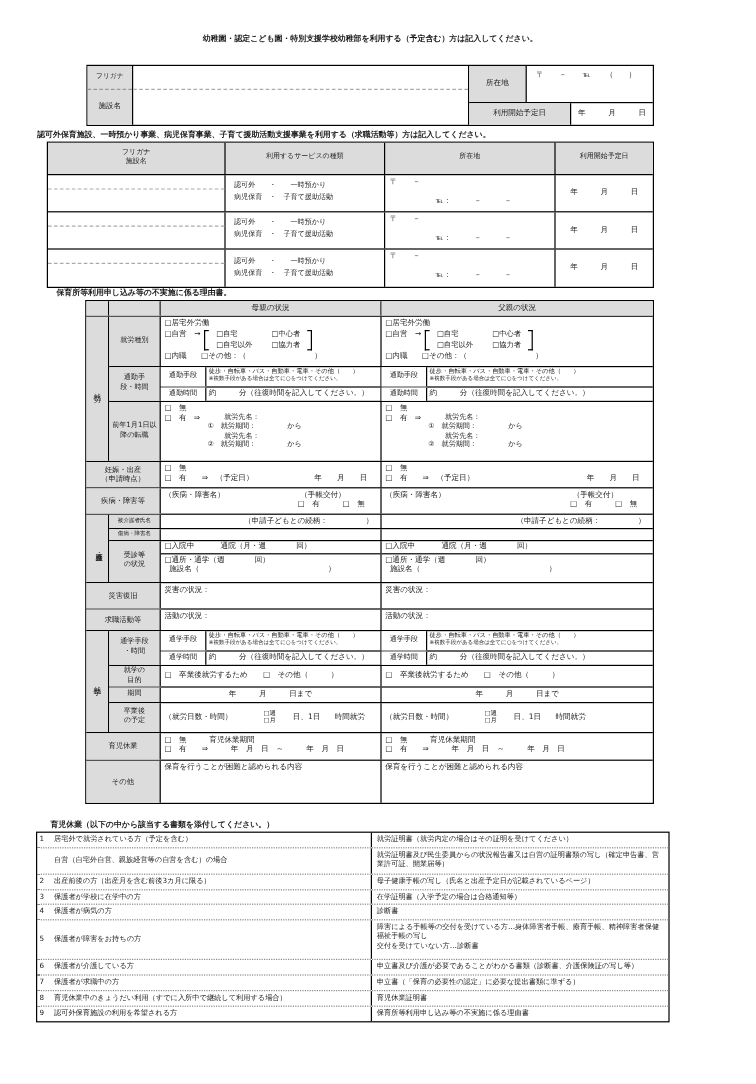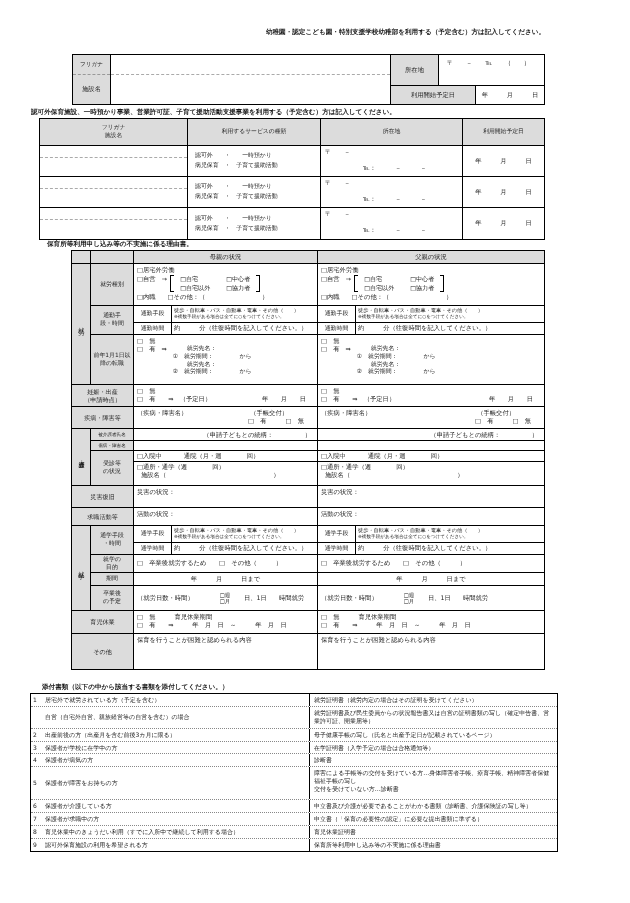--- a/index.html
+++ b/index.html
@@ -7,21 +7,21 @@
 .page {
   position:relative; width:630px; height:903px; margin:0 auto; background:#fff;
   font-family:"DejaVu Sans","Liberation Sans",sans-serif; font-size:6.3px;
   color:#1a1a1a; line-height:1.3; overflow:hidden;
 }
 .pre { white-space:pre-line; }
 .center { display:flex; align-items:center; justify-content:center; text-align:center; }
 .gray { background:#dcdcdc; }
 
 
-.secA-instr { position:absolute; top:28px; left:72px; width:473px; text-align:right; font-size:6.6px; font-weight:bold; }
+.secA-instr { position:absolute; top:28px; left:72px; width:473px; text-align:center; font-size:6.6px; font-weight:bold; }
 .tableA { position:absolute; top:54px; left:72px; width:473px; height:51px; border:1.5px solid #000; display:flex; }
 .tA-labels { width:38px; border-right:1px solid #000; display:flex; flex-direction:column; }
 .tA-lab1 { height:20px; border-bottom:1px dashed #999; font-size:5.6px; }
 .tA-lab2 { flex:1; }
 .tA-name { width:280px; border-right:1px solid #000; display:flex; flex-direction:column; }
 .tA-name-top { height:20px; border-bottom:1px dashed #aaa; }
 .tA-name-bot { flex:1; }
 .tA-right { flex:1; display:flex; flex-direction:column; }
 .tA-addr { height:31px; display:flex; border-bottom:1px solid #000; }
 .tA-addr-lab { width:48px; border-right:1px solid #000; }
@@ -124,21 +124,21 @@
           <span>℡　　（　　）</span>
         </div>
       </div>
       <div class="tA-start">
         <div class="tA-start-lab gray center">利用開始予定日</div>
         <div class="tA-start-val center">年　　　月　　　日</div>
       </div>
     </div>
   </div>
 
-  <div class="secB-instr">認可外保育施設、一時預かり事業、営業許可証、子育て援助活動支援事業を利用する（予定含む）方は記入してください。</div>
+  <div class="secB-instr">認可外保育施設、一時預かり事業、病児保育事業、子育て援助活動支援事業を利用する（求職活動等）方は記入してください。</div>
   <div class="tableB">
     <div class="tB-head gray">
       <div class="cB1 center pre">フリガナ
 施設名</div>
       <div class="cB2 center">利用するサービスの種類</div>
       <div class="cB3 center">所在地</div>
       <div class="cB4 center">利用開始予定日</div>
     </div>
 
     <div class="tB-row">
@@ -477,21 +477,21 @@
       </div>
     </div>
 
     <div class="band" style="height:35px">
       <div class="lcol-w">その他</div>
       <div class="mcell">保育を行うことが困難と認められる内容</div>
       <div class="fcell">保育を行うことが困難と認められる内容</div>
     </div>
   </div>
 
-  <div class="secD-instr">添付書類（以下の中から該当する書類を添付してください。）</div>
+  <div class="secD-instr">育児休業（以下の中から該当する書類を添付してください。）</div>
   <div class="tableD">
 
     <div class="tD-row" style="min-height:11px">
       <div class="tD-left">
           <span class="tD-no">1</span>
           <span class="tD-desc">居宅外で就労されている方（予定を含む）</span>
         </div>
       <div class="tD-right">就労証明書（就労内定の場合はその証明を受けてください）</div>
     </div>
     <div class="tD-row" style="min-height:22px">

